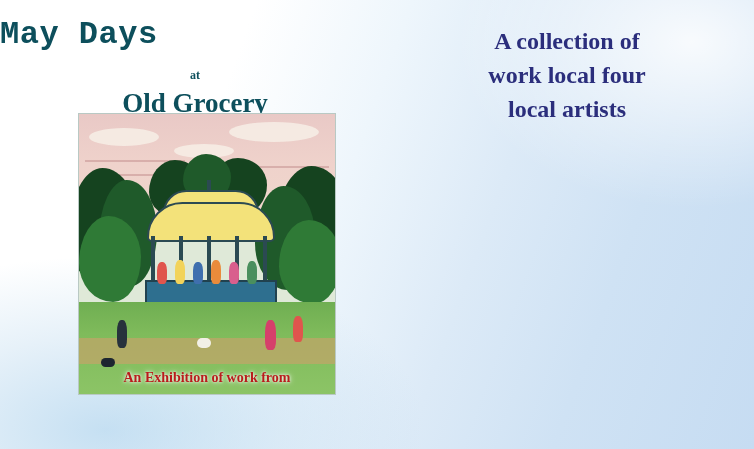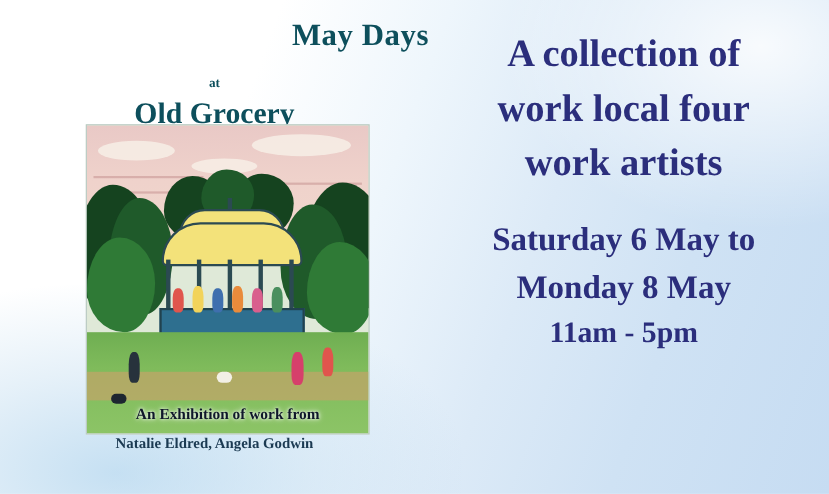--- a/index.html
+++ b/index.html
@@ -46,23 +46,23 @@
     left: 0;
     top: 0;
     width: 390px;
     height: 449px;
   }
   .flyer-title {
     position: absolute;
     left: 0;
     top: 18px;
     width: 390px;
-    text-align: right;
-    font-family: Liberation Serif, serif;
-    font-size: 28px;
+    text-align: left;
+    font-family: Liberation Mono, monospace;
+    font-size: 32px;
     font-weight: bold;
     color: #0d4f5c;
     letter-spacing: 0.5px;
     line-height: 1.05;
   }
   .flyer-at {
     position: absolute;
     left: 0;
     top: 68px;
     width: 390px;
@@ -209,21 +209,21 @@
     border-radius: 40% 40% 30% 30%;
   }
   .artwork-caption {
     position: absolute;
     left: 0;
     bottom: 8px;
     width: 100%;
     text-align: center;
     font-size: 14px;
     font-weight: bold;
-    color: #0f172a;
+    color: #b91c1c;
     text-shadow: 0 0 3px rgba(255,255,255,.9), 0 0 6px rgba(255,255,255,.8);
   }
   .flyer-artists {
     position: absolute;
     left: 0;
     top: 390px;
     width: 390px;
     text-align: center;
     font-size: 13.5px;
     font-weight: bold;
@@ -239,21 +239,21 @@
     width: 374px;
     height: 449px;
     color: #2c2f7d;
   }
   .right-block1 {
     position: absolute;
     left: 0;
     top: 24px;
     width: 374px;
     text-align: center;
-    font-size: 35px;
+    font-size: 24px;
     font-weight: bold;
     line-height: 1.42;
     color: #2b2e7c;
   }
   .right-block2 {
     position: absolute;
     left: 0;
     top: 196px;
     width: 374px;
     text-align: center;
@@ -334,29 +334,23 @@
       <div class="figure" style="left:38px;  top:206px; width:10px; height:28px; background:#27323c;"></div>
       <div class="figure" style="left:186px; top:206px; width:11px; height:30px; background:#d6406b;"></div>
       <div class="figure" style="left:214px; top:202px; width:10px; height:26px; background:#e0554d;"></div>
       <div class="figure" style="left:118px; top:224px; width:14px; height:10px; background:#f2f0e6; border-radius:6px;"></div>
       <div class="figure" style="left:22px;  top:244px; width:14px; height:9px;  background:#1d2630; border-radius:6px;"></div>
 
       <div class="artwork-caption">An Exhibition of work from</div>
     </div>
 
     <div class="flyer-artists">
-      <span class="line">Natalie Eldred, Angela Godwin</span>
     </div>
   </div>
 
   <div class="right">
     <div class="right-block1">
       <span class="line">A collection of</span>
       <span class="line">work local four</span>
-      <span class="line">work artists</span>
-    </div>
-    <div class="right-block2">
-      <span class="line">Saturday 6 May to</span>
-      <span class="line">Monday 8 May</span>
-      <span class="line small">11am - 5pm</span>
+      <span class="line">local artists</span>
     </div>
   </div>
 </div>
 
 </body></html>

